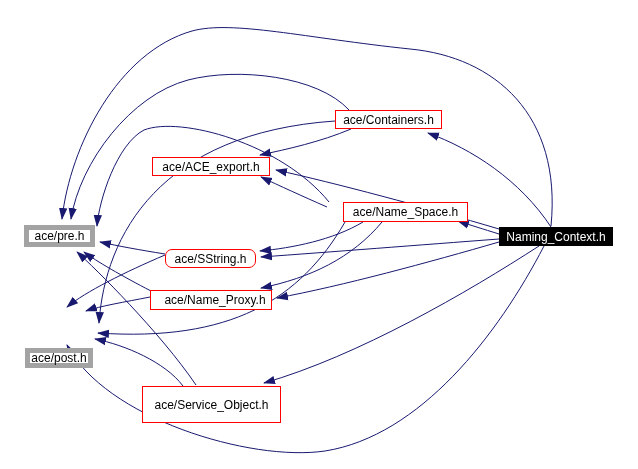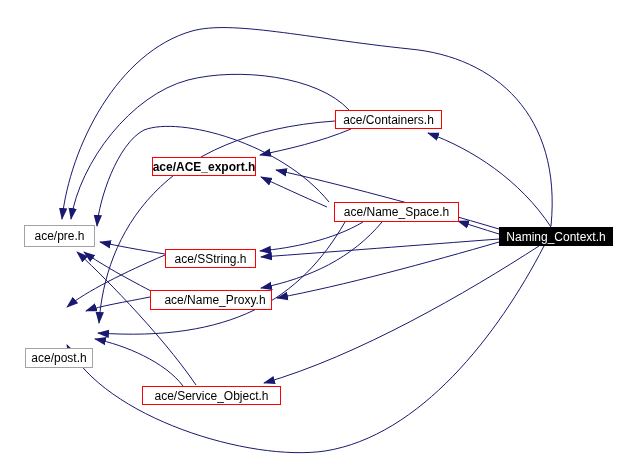--- a/index.html
+++ b/index.html
@@ -15,21 +15,21 @@
     position:absolute;
     display:flex;align-items:center;justify-content:center;
     box-sizing:border-box;
     background:#ffffff;
     font-size:12px;
     line-height:1;
     white-space:nowrap;
     cursor:pointer;
   }
   .node.red{border:1px solid #ff0000;color:#000000;}
-  .node.black{border:1px solid #a3a3a3;color:#000000;}
+  .node.black{border:5px solid #a3a3a3;color:#000000;}
   .node.filled{border:1px solid #000000;background:#000000;color:#ffffff;}
 </style>
 </head>
 <body>
 
 <div id="stage">
   <svg id="edges" width="638" height="469" viewBox="0 0 638 469" xmlns="http://www.w3.org/2000/svg">
     <defs>
       <marker id="arrow" markerWidth="12" markerHeight="10" refX="11" refY="5" orient="auto" markerUnits="userSpaceOnUse">
         <path d="M 0,0.8 L 12,5 L 0,9.2 z" fill="#191970"></path>
@@ -55,21 +55,21 @@
         <path d="M 499,234 C 483,229 470,225 458,221" stroke-width="1" marker-end="url(#arrow)"></path>
         <path d="M 363,222 C 333,240 292,248 260,251" stroke-width="1" marker-end="url(#arrow)"></path>
         <path d="M 499,239 C 420,245 330,252 261,257" stroke-width="1" marker-end="url(#arrow)"></path>
         <path d="M 382,222 C 352,258 310,278 261,288" stroke-width="1" marker-end="url(#arrow)"></path>
         <path d="M 499,242 C 430,262 342,286 277,298" stroke-width="1" marker-end="url(#arrow)"></path>
         <path d="M 539,246 C 468,292 358,356 264,383" stroke-width="1" marker-end="url(#arrow)"></path>
       </g>
   </svg>
 
 <div class="node red" style="left: 335px; top: 110px; width: 107px; height: 19px;">ace/Containers.h</div>
-    <div class="node red" style="left: 152px; top: 157px; width: 104px; height: 19px; font-weight: bold;">ace/ACE_export.h</div>
-    <div class="node red" style="left: 334px; top: 202px; width: 125px; height: 20px;">ace/Name_Space.h</div>
+    <div class="node red" style="left: 152px; top: 157px; width: 118px; height: 19px;">ace/ACE_export.h</div>
+    <div class="node red" style="left: 343px; top: 202px; width: 125px; height: 20px;">ace/Name_Space.h</div>
     <div class="node filled" style="left: 499px; top: 227px; width: 114px; height: 19px; text-align: center;">Naming_Context.h</div>
     <div class="node black" style="left: 24px; top: 225px; width: 71px; height: 22px;">ace/pre.h</div>
-    <div class="node red" style="left: 165px; top: 249px; width: 91px; height: 19px;">ace/SString.h</div>
+    <div class="node red" style="left: 165px; top: 249px; width: 91px; height: 19px; border-radius: 7px;">ace/SString.h</div>
     <div class="node red" style="left: 150px; top: 290px; width: 122px; height: 20px; padding-left: 8px;">ace/Name_Proxy.h</div>
     <div class="node black" style="left: 25px; top: 316px; width: 68px; height: 20px; margin-top: 32px;">ace/post.h</div>
-    <div class="node red" style="left: 142px; top: 386px; width: 139px; height: 19px;">ace/Service_Object.h</div>
+    <div class="node red" style="left: 142px; top: 386px; width: 139px; height: 37px;">ace/Service_Object.h</div>
   </div>
 
 </body></html>

